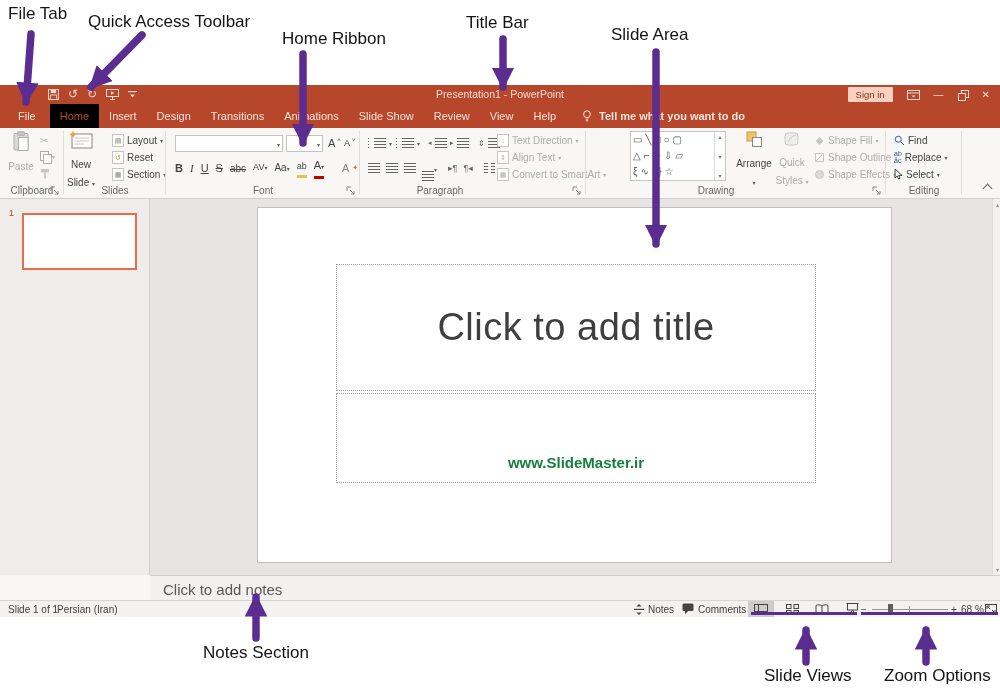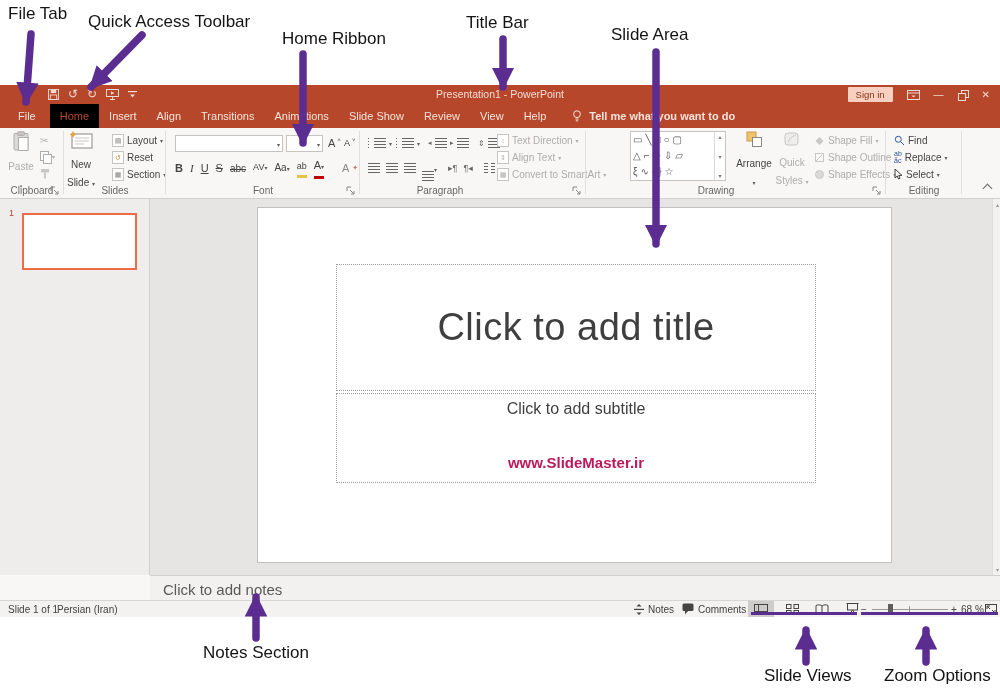--- a/index.html
+++ b/index.html
@@ -60,21 +60,21 @@
   .thumbs{position:absolute;left:0;top:0;width:150px;height:376px;background:#EFEDEB;border-right:1px solid #D2D0CE;box-sizing:border-box}
   .thumbnum{position:absolute;left:9px;top:9px;font-size:9px;color:#B7472A}
   .thumb{position:absolute;left:22px;top:14px;width:115px;height:57px;background:#fff;border:2px solid #ED6C47;box-sizing:border-box}
   .canvas{position:absolute;left:152px;top:0;width:850px;height:376px}
   .slide{position:absolute;left:105px;top:8px;width:635px;height:356px;background:#fff;border:1px solid #C2C0BE;box-sizing:border-box}
   .ph{position:absolute;border:1px dotted #9a9a9a;box-sizing:border-box}
   .ph-title{left:78px;top:56px;width:480px;height:127px;display:flex;align-items:center;justify-content:center}
   .titletxt{font-size:38px;font-weight:300;color:#3F3F3F;letter-spacing:0.5px}
   .ph-sub{left:78px;top:185px;width:480px;height:90px;text-align:center}
   .subtxt{margin-top:6px;font-size:16px;color:#3F3F3F}
-  .urltxt{position:absolute;left:0;top:60px;width:100%;font-size:15px;font-weight:bold;color:#be185d}
+  .urltxt{position:absolute;left:0;top:60px;width:100%;font-size:15px;font-weight:bold;color:#15803d}
   .vscroll{position:absolute;right:0;top:0;width:10px;height:376px;background:#F2F1F0;border-left:1px solid #E0DEDC;box-sizing:border-box;
            display:flex;flex-direction:column;justify-content:space-between;align-items:center;font-size:6px;color:#999;padding:2px 0}
 
   .notesbar{position:absolute;left:150px;top:490px;width:850px;height:25px;background:#F2F1F0;border-top:1px solid #D2D0CE;box-sizing:border-box}
   .notestxt{position:absolute;left:13px;top:5px;font-size:15px;color:#595959}
 
   .statusbar{position:absolute;left:0;top:515px;width:1000px;height:17px;background:#F3F2F1;border-top:1px solid #D8D6D4;box-sizing:border-box;font-size:10px;color:#424242}
   .sitem{position:absolute;top:0;height:16px;display:flex;align-items:center;gap:4px;white-space:nowrap}
   .viewbtn{position:absolute;top:0;width:26px;height:16px;display:flex;align-items:center;justify-content:center}
   .viewbtn.sel{background:#CECCCA}
@@ -150,21 +150,21 @@
         <span class="wbtn">✕</span>
       </div>
     </div>
 
     <div class="tabrow">
       <div style="width:8px"></div>
       <div class="tab">File</div>
       <div style="width:4px"></div>
       <div class="tab active">Home</div>
       <div class="tab">Insert</div>
-      <div class="tab">Align</div>
+      <div class="tab">Design</div>
       <div class="tab">Transitions</div>
       <div class="tab">Animations</div>
       <div class="tab">Slide Show</div>
       <div class="tab">Review</div>
       <div class="tab">View</div>
       <div class="tab">Help</div>
       <div class="tellme">
         <svg width="10" height="13" viewBox="0 0 10 13">
           <circle cx="5" cy="4.2" r="3.4" fill="none" stroke="#F5E3DC"></circle>
           <path d="M3.5 9 h3 M3.8 10.8 h2.4" stroke="#F5E3DC" fill="none"></path>
@@ -448,21 +448,20 @@
       <div class="thumbs">
         <div class="thumbnum">1</div>
         <div class="thumb"></div>
       </div>
       <div class="canvas">
         <div class="slide">
           <div class="ph ph-title">
             <span class="titletxt">Click to add title</span>
           </div>
           <div class="ph ph-sub">
-            <div class="subtxt">Click to add subtitle</div>
             <div class="urltxt">www.SlideMaster.ir</div>
           </div>
         </div>
         <div class="vscroll">
           <span>▴</span>
           <span>▾</span>
         </div>
       </div>
     </div>
 

